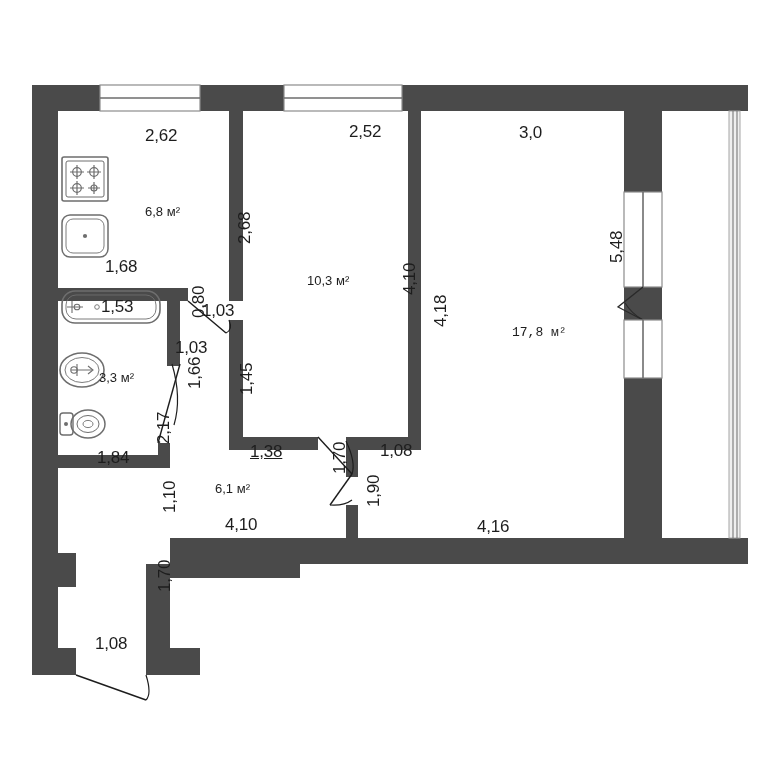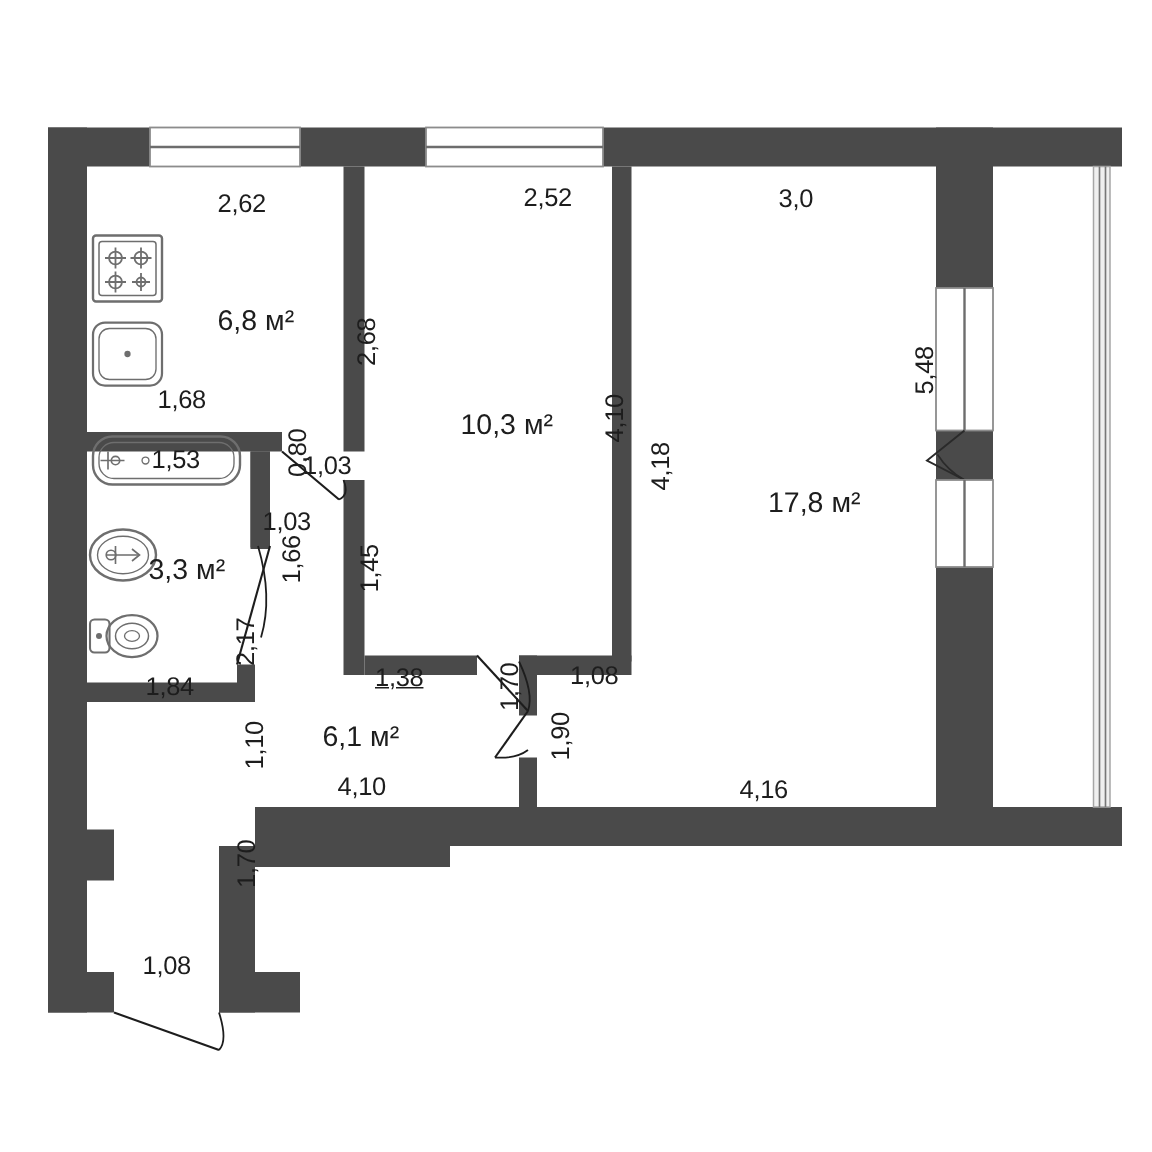--- a/index.html
+++ b/index.html
@@ -34,21 +34,21 @@
     font-family: "Liberation Sans", sans-serif;
     white-space: nowrap;
     line-height: 1;
     user-select: none;
   }
   .dim-label {
     font-size: 17px;
     letter-spacing: -0.2px;
   }
   .area-label {
-    font-size: 19px;
+    font-size: 13px;
   }
   .rot90 {
     transform-origin: 0 0;
     transform: rotate(-90deg);
   }
 </style>
 </head>
 <body>
 
 <div id="plan-root">
@@ -232,21 +232,21 @@
   <div class="area-label" style="left:99px; top:371px;">
     <span>3,3</span>
     <span>м²</span>
   </div>
 
   <div class="area-label" style="left:307px; top:274px;text-align:center;">
     <span>10,3</span>
     <span>м²</span>
   </div>
 
-  <div class="area-label" style="left:512px; top:326px;">
+  <div class="area-label" style="left:512px; top:326px;font-family:Liberation Mono, monospace;">
     <span>17,8</span>
     <span>м²</span>
   </div>
 
   <div class="area-label" style="left:215px; top:482px;">
     <span>6,1</span>
     <span>м²</span>
   </div>
 
   <div class="dim-label" style="left:145px; top:127px;">2,62</div>
@@ -276,19 +276,19 @@
 
   <div class="dim-label rot90" style="left:331px; top:474px;">1,70</div>
 
   <div class="dim-label" style="left:380px; top:442px;">1,08</div>
 
   <div class="dim-label rot90" style="left:365px; top:507px;">1,90</div>
   <div class="dim-label rot90" style="left:401px; top:295px;">4,10</div>
   <div class="dim-label rot90" style="left:432px; top:327px;">4,18</div>
   <div class="dim-label rot90" style="left:608px; top:263px;">5,48</div>
 
-  <div class="dim-label" style="left:493px; top:518px;">4,16</div>
+  <div class="dim-label" style="left:477px; top:518px;">4,16</div>
 
   <div class="dim-label rot90" style="left:156px; top:592px;">1,70</div>
 
   <div class="dim-label" style="left:95px;  top:635px;">1,08</div>
 
 </div>
 
 </body></html>

